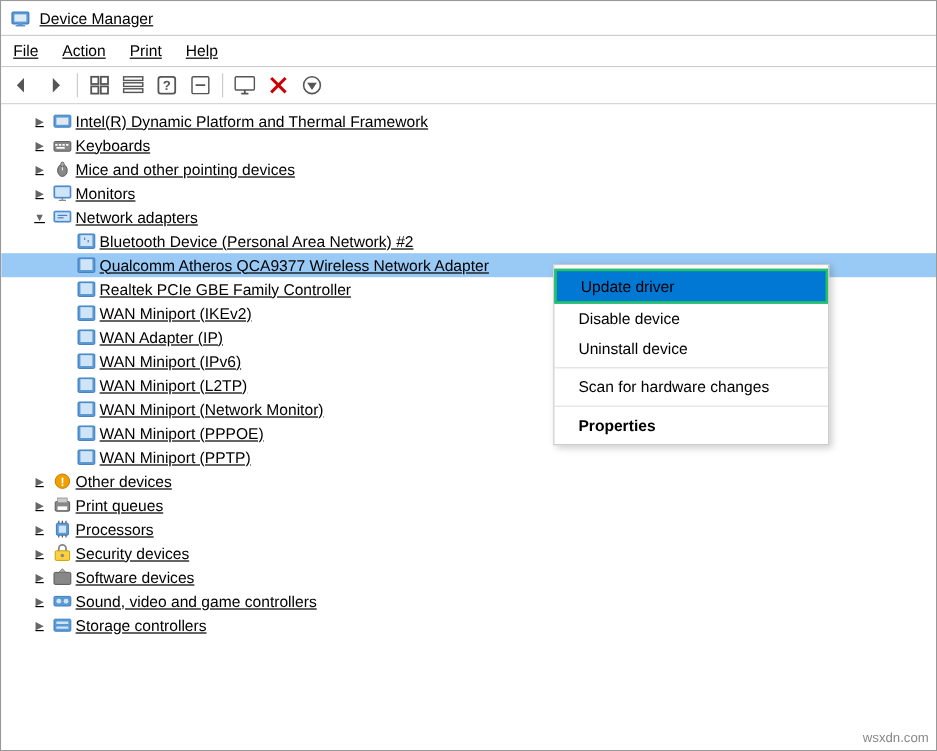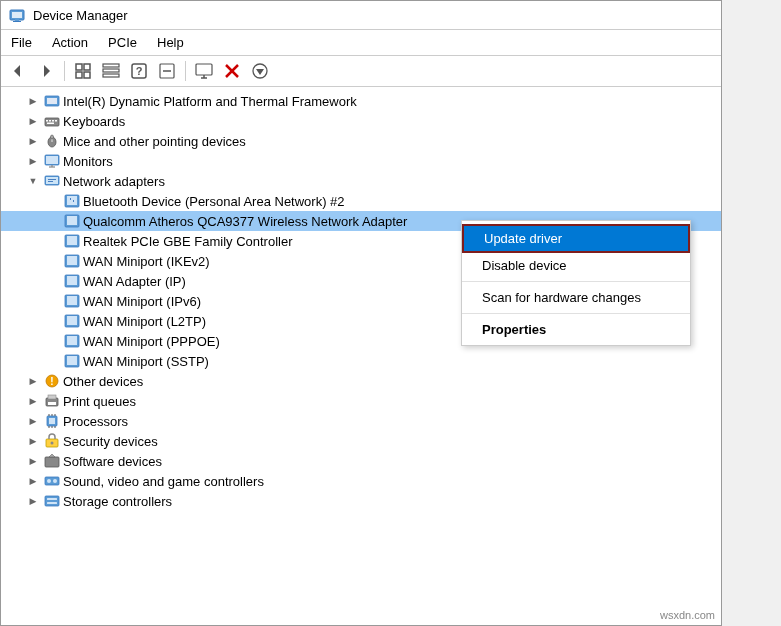--- a/index.html
+++ b/index.html
@@ -5,26 +5,27 @@
     * { margin: 0; padding: 0; box-sizing: border-box; }
     body {
       font-family: 'Segoe UI', Arial, sans-serif;
       font-size: 13px;
       background: #f0f0f0;
       width: 781px;
       height: 626px;
       overflow: hidden;
     }
     .window {
-      width: 722px;
+      width: 781px;
       height: 626px;
       background: #f0f0f0;
       border: 1px solid #999;
       display: flex;
       flex-direction: column;
+      text-decoration: underline;
     }
     .title-bar {
       background: #fff;
       display: flex;
       align-items: center;
       padding: 6px 8px;
       border-bottom: 1px solid #ccc;
       gap: 8px;
     }
     .title-bar-icon {
@@ -138,22 +139,22 @@
       padding: 3px 0;
     }
     .ctx-item {
       padding: 5px 20px;
       cursor: pointer;
       font-size: 13px;
       white-space: nowrap;
     }
     .ctx-item.active {
       background: #0078d4;
-      color: #ffffff;
-      border: 2px solid #7f1d1d;
+      color: #000000;
+      border: 2px solid #22c55e;
     }
     .ctx-item.bold {
       font-weight: bold;
     }
     .ctx-separator {
       height: 1px;
       background: #e0e0e0;
       margin: 3px 0;
     }
 
@@ -184,21 +185,21 @@
         <rect x="6" y="12" width="4" height="2" fill="#5b9bd5"></rect>
         <rect x="4" y="14" width="8" height="1" fill="#3a7abf"></rect>
       </svg>
     </div>
     <span class="title-text">Device Manager</span>
   </div>
 
   <div class="menu-bar">
     <div class="menu-item">File</div>
     <div class="menu-item">Action</div>
-    <div class="menu-item">PCIe</div>
+    <div class="menu-item">Print</div>
     <div class="menu-item">Help</div>
   </div>
 
   <div class="toolbar">
     <button class="toolbar-btn">
       <svg width="18" height="18" viewBox="0 0 18 18">
           <polygon points="11,3 5,9 11,15" fill="#555"></polygon>
         </svg>
     </button>
     <button class="toolbar-btn">
@@ -399,20 +400,30 @@
         <div class="tree-toggle" style="visibility:hidden">▶</div>
         <div class="tree-icon">
           <svg width="16" height="16" viewBox="0 0 16 16">
               <rect x="1" y="2" width="14" height="12" rx="1" fill="#5b9bd5" stroke="#3a7abf" stroke-width="0.8"></rect>
               <rect x="3" y="3" width="10" height="9" fill="#d0e4f7"></rect>
             </svg>
         </div>
         <span class="tree-label">WAN Miniport (L2TP)</span>
       </div>
 
+      <div class="tree-item indent-2">
+        <div class="tree-toggle" style="visibility:hidden">▶</div>
+        <div class="tree-icon">
+          <svg width="16" height="16" viewBox="0 0 16 16">
+              <rect x="1" y="2" width="14" height="12" rx="1" fill="#5b9bd5" stroke="#3a7abf" stroke-width="0.8"></rect>
+              <rect x="3" y="3" width="10" height="9" fill="#d0e4f7"></rect>
+            </svg>
+        </div>
+        <span class="tree-label">WAN Miniport (Network Monitor)</span>
+      </div>
 
       <div class="tree-item indent-2">
         <div class="tree-toggle" style="visibility:hidden">▶</div>
         <div class="tree-icon">
           <svg width="16" height="16" viewBox="0 0 16 16">
               <rect x="1" y="2" width="14" height="12" rx="1" fill="#5b9bd5" stroke="#3a7abf" stroke-width="0.8"></rect>
               <rect x="3" y="3" width="10" height="9" fill="#d0e4f7"></rect>
             </svg>
         </div>
         <span class="tree-label">WAN Miniport (PPPOE)</span>
@@ -420,21 +431,21 @@
 
 
       <div class="tree-item indent-2">
         <div class="tree-toggle" style="visibility:hidden">▶</div>
         <div class="tree-icon">
           <svg width="16" height="16" viewBox="0 0 16 16">
               <rect x="1" y="2" width="14" height="12" rx="1" fill="#5b9bd5" stroke="#3a7abf" stroke-width="0.8"></rect>
               <rect x="3" y="3" width="10" height="9" fill="#d0e4f7"></rect>
             </svg>
         </div>
-        <span class="tree-label">WAN Miniport (SSTP)</span>
+        <span class="tree-label">WAN Miniport (PPTP)</span>
       </div>
 
       <div class="tree-item indent-1">
         <div class="tree-toggle">▶</div>
         <div class="tree-icon">
           <svg width="16" height="16" viewBox="0 0 16 16">
             <circle cx="8" cy="8" r="6" fill="#f0a000" stroke="#c07800" stroke-width="0.8"></circle>
             <text x="8" y="12" text-anchor="middle" font-size="10" fill="#fff" font-weight="bold">!</text>
           </svg>
         </div>
@@ -515,20 +526,21 @@
           </svg>
         </div>
         <span class="tree-label">Storage controllers</span>
       </div>
 
     </div>
 
     <div class="context-menu">
       <div class="ctx-item active">Update driver</div>
       <div class="ctx-item">Disable device</div>
+      <div class="ctx-item">Uninstall device</div>
       <div class="ctx-separator"></div>
       <div class="ctx-item">Scan for hardware changes</div>
       <div class="ctx-separator"></div>
       <div class="ctx-item bold">Properties</div>
     </div>
 
     <div class="watermark">wsxdn.com</div>
   </div>
 </div>
 

